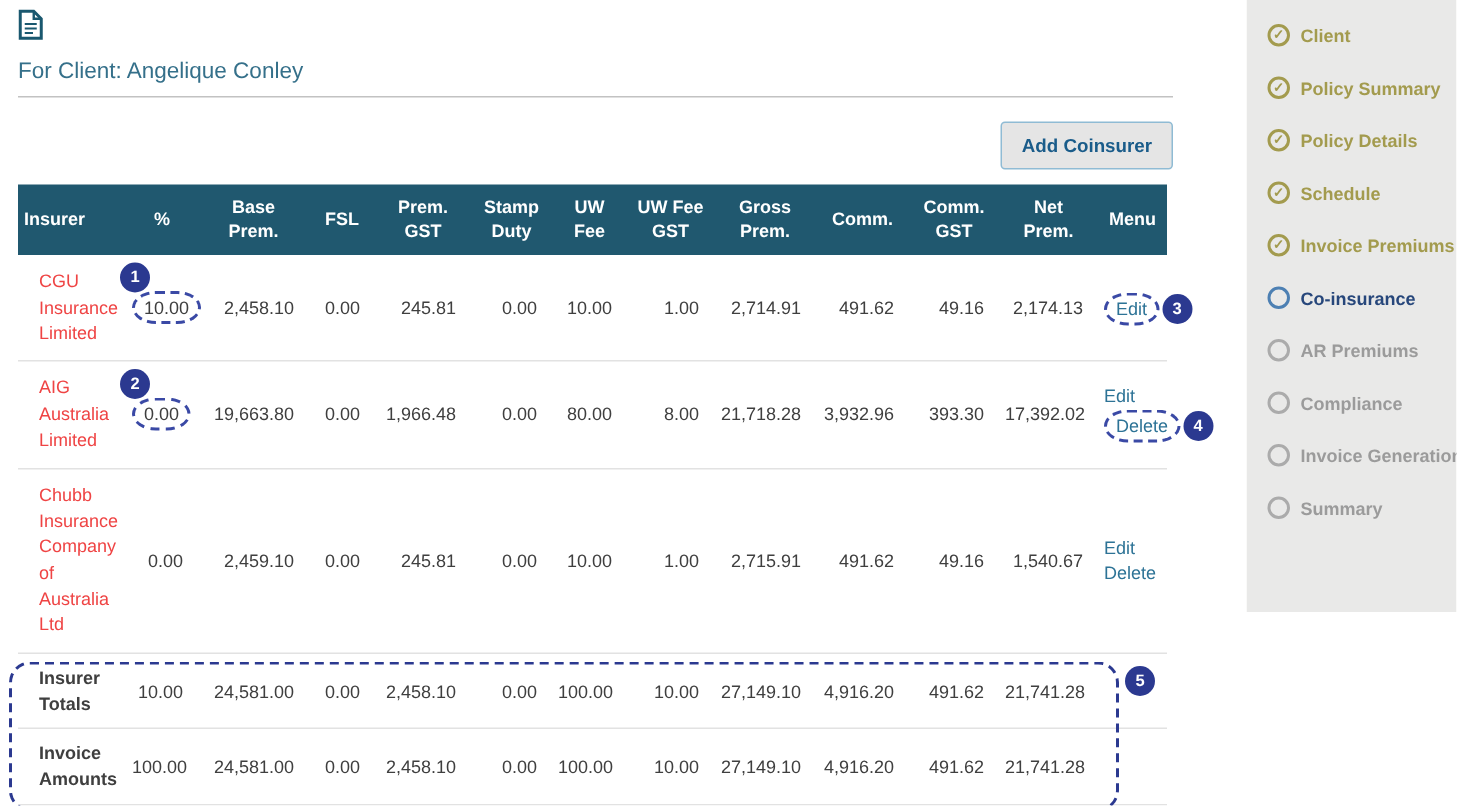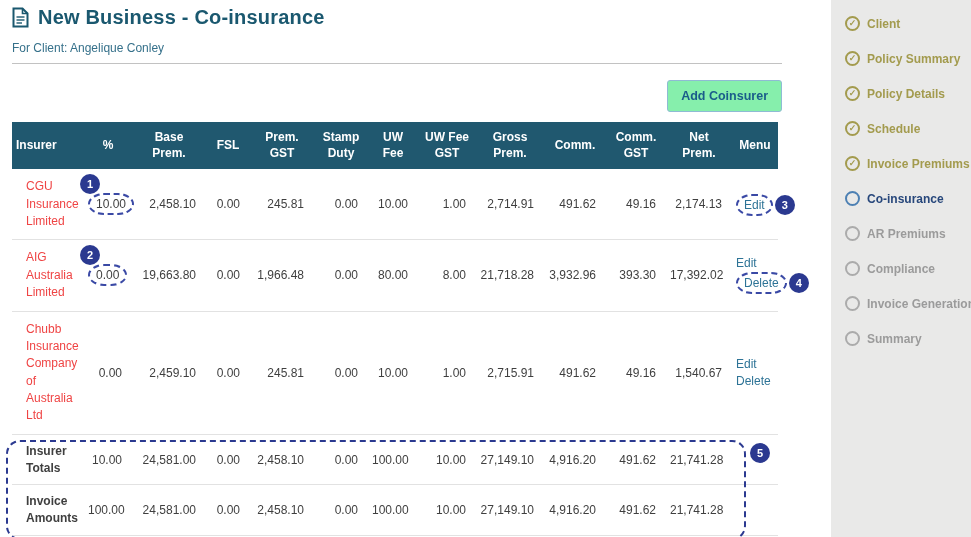--- a/index.html
+++ b/index.html
@@ -8,24 +8,24 @@
   .page { display: flex; width: 971px; height: 537px; }
 
   
   .main { flex: 1; padding: 6px 0 0 12px; position: relative; background: #fff; }
 
   .page-header { display: flex; align-items: center; gap: 9px; }
   .doc-icon { display: inline-flex; }
   h1.page-title { font-size: 20px; font-weight: bold; color: #1A586F; letter-spacing: .2px; }
 
   .client-line { margin-top: 12px; width: 770px; padding-bottom: 8px;
-    border-bottom: 1px solid #C2C2C2; font-size: 12px; color: #35708A; }
+    border-bottom: 1px solid #C2C2C2; font-size: 15px; color: #35708A; }
 
   .toolbar { width: 770px; margin-top: 16px; display: flex; justify-content: flex-end; }
-  .add-btn { background: #86efac; border: 1px solid #8FBBD4; border-radius: 3px;
+  .add-btn { background: #e5e5e5; border: 1px solid #8FBBD4; border-radius: 3px;
     color: #1A5C8A; font-weight: bold; font-size: 12.5px; padding: 8px 13px;
     font-family: "Liberation Sans", sans-serif; cursor: pointer; text-align: center; }
 
   
   .table-wrap { position: relative; width: 766px; margin-top: 10px; }
   table.coins { border-collapse: collapse; width: 766px; table-layout: fixed;
     font-size: 12px; color: #3F3F3F; }
   thead th { background: #20586F; color: #fff; font-weight: bold; font-size: 12px;
     padding: 8px 4px; text-align: center; line-height: 1.3; white-space: pre-line; vertical-align: middle; }
   thead th.first { text-align: left; padding-left: 4px; }
@@ -48,21 +48,21 @@
     align-items: center; justify-content: center; flex: none; }
   .pct-cell { position: relative; }
   .pct-cell .badge-abs { position: absolute; top: 5px; left: -4px; }
   .dashed-oval { display: inline-block; border: 2px dashed #3A49A5;
     border-radius: 16px / 11px; padding: 2px 6px; }
   .totals-rect { position: absolute; left: -6px; bottom: -4px; width: 740px; height: 100px;
     border: 2px dashed #2B3990; border-radius: 14px; pointer-events: none; }
   .badge-5 { position: absolute; top: 321px; left: 738px; }
 
   
-  .sidebar { width: 140px; flex: none; background: #E9E9E8; height: 537px;
+  .sidebar { width: 140px; flex: none; background: #E9E9E8; height: 408px;
     padding: 16px 4px 0 14px; }
   .step { display: flex; align-items: center; gap: 7px; margin-bottom: 20px; cursor: pointer; }
   .step-icon { width: 15px; height: 15px; border-radius: 50%; flex: none;
     display: inline-flex; align-items: center; justify-content: center;
     font-size: 9px; line-height: 1; background: transparent; }
   .step.done .step-icon { border: 2px solid #A39B4E; color: #A39B4E; }
   .step.done .step-icon::after { content: "\2713"; font-weight: bold; }
   .step.current .step-icon { border: 2px solid #4D80B3; }
   .step.todo .step-icon { border: 2px solid #ABABAB; }
   .step-label { font-size: 12px; font-weight: bold; white-space: nowrap; }
@@ -80,21 +80,20 @@
     <div class="page-header">
       <span class="doc-icon">
         <svg width="17" height="21" viewBox="0 0 17 21">
           <path d="M1.5 1.5 h9 l5 5 v13 h-14 z" fill="none" stroke="#1A586F" stroke-width="2"></path>
           <path d="M10.5 1.5 v5 h5" fill="none" stroke="#1A586F" stroke-width="1.6"></path>
           <line x1="4.5" y1="10" x2="12.5" y2="10" stroke="#1A586F" stroke-width="1.4"></line>
           <line x1="4.5" y1="13" x2="12.5" y2="13" stroke="#1A586F" stroke-width="1.4"></line>
           <line x1="4.5" y1="16" x2="10" y2="16" stroke="#1A586F" stroke-width="1.4"></line>
         </svg>
       </span>
-      <h1 class="page-title">New Business - Co-insurance</h1>
     </div>
 
     <div class="client-line">For Client: Angelique Conley</div>
 
     <div class="toolbar">
       <button class="add-btn">Add Coinsurer</button>
     </div>
 
     <div class="table-wrap">
       <table class="coins">

